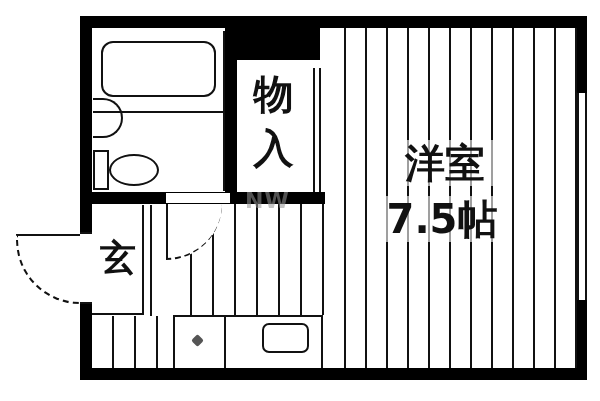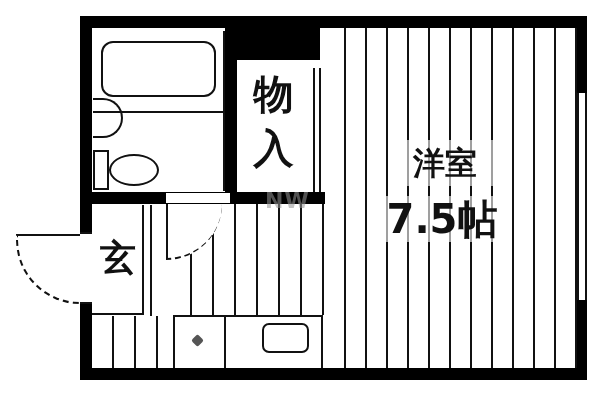--- a/index.html
+++ b/index.html
@@ -2,21 +2,21 @@
 <html><head>
 <meta charset="utf-8">
 <style>
   html, body { margin:0; padding:0; background:#fff; }
   body { width:600px; height:401px; position:relative; overflow:hidden; font-family:"DejaVu Sans", sans-serif; }
   .abs { position:absolute; box-sizing:border-box; }
   .wall { background:#000; }
   .white { background:#fff; }
   .line { background:#111; }
   .label { font-weight:bold; color:#111; text-align:center; }
-  .watermark { color:rgba(150,150,150,0.55); font-weight:bold; font-size:22px; letter-spacing:1px;margin-left:20px; }
+  .watermark { color:rgba(150,150,150,0.55); font-weight:bold; font-size:22px; letter-spacing:1px; }
 </style>
 </head>
 <body>
 
 <div class="abs wall" style="left:80px;top:16px;width:507px;height:364px;"></div>
 
 <div class="abs white" style="left:92px;top:28px;width:485px;height:340px;"></div>
 
 <div class="abs white" style="left:93px;top:31px;width:132px;height:160px;border-right:2px solid #111;"></div>
 <div class="abs" style="left:101px;top:41px;width:115px;height:56px;border:2px solid #111;border-radius:12px;"></div>
@@ -30,21 +30,21 @@
 
 <div class="abs white" style="left:237px;top:60px;width:73px;height:132px;"></div>
 <div class="abs label" style="left:237px;top:72px;width:73px;font-size:40px;line-height:44px;">物</div>
 <div class="abs label" style="left:237px;top:126px;width:73px;font-size:40px;line-height:44px;">入</div>
 <div class="abs" style="left:313px;top:68px;width:8px;height:124px;border-left:2px solid #111;border-right:2px solid #111;"></div>
 
 <div class="abs" style="left:325px;top:28px;width:252px;height:340px;background:repeating-linear-gradient(90deg,#fff 0px,#fff 19px,#111 19px,#111 21px);"></div>
 <div class="abs wall" style="left:577px;top:28px;width:10px;height:65px;"></div>
 <div class="abs" style="left:577px;top:93px;width:10px;height:207px;border-left:2px solid #111;border-right:2px solid #111;background:#fff;"></div>
 
-<div class="abs label" style="left:390px;top:140px;width:110px;font-size:32px;line-height:46px;background:rgba(255,255,255,0.6);">洋室</div>
+<div class="abs label" style="left:390px;top:140px;width:110px;font-size:40px;line-height:46px;background:rgba(255,255,255,0.6);">洋室</div>
 <div class="abs label" style="left:372px;top:196px;width:140px;font-size:40px;line-height:46px;background:rgba(255,255,255,0.6);">7.5帖</div>
 
 <div class="abs" style="left:170px;top:203px;width:155px;height:112px;background:repeating-linear-gradient(90deg,#fff 0px,#fff 20px,#111 20px,#111 22px);"></div>
 <div class="abs wall" style="left:92px;top:192px;width:233px;height:12px;"></div>
 <div class="abs white" style="left:166px;top:193px;width:64px;height:10px;"></div>
 
 <div class="abs" style="left:166px;top:204px;width:56px;height:56px;border-left:2px solid #111;border-bottom:2px dashed #111;border-radius:0 0 56px 0;background:#fff;"></div>
 
 <div class="abs white" style="left:92px;top:205px;width:52px;height:110px;border-right:2px solid #111;border-bottom:2px solid #111;"></div>
 <div class="abs label" style="left:92px;top:238px;width:52px;font-size:36px;line-height:40px;">玄</div>

